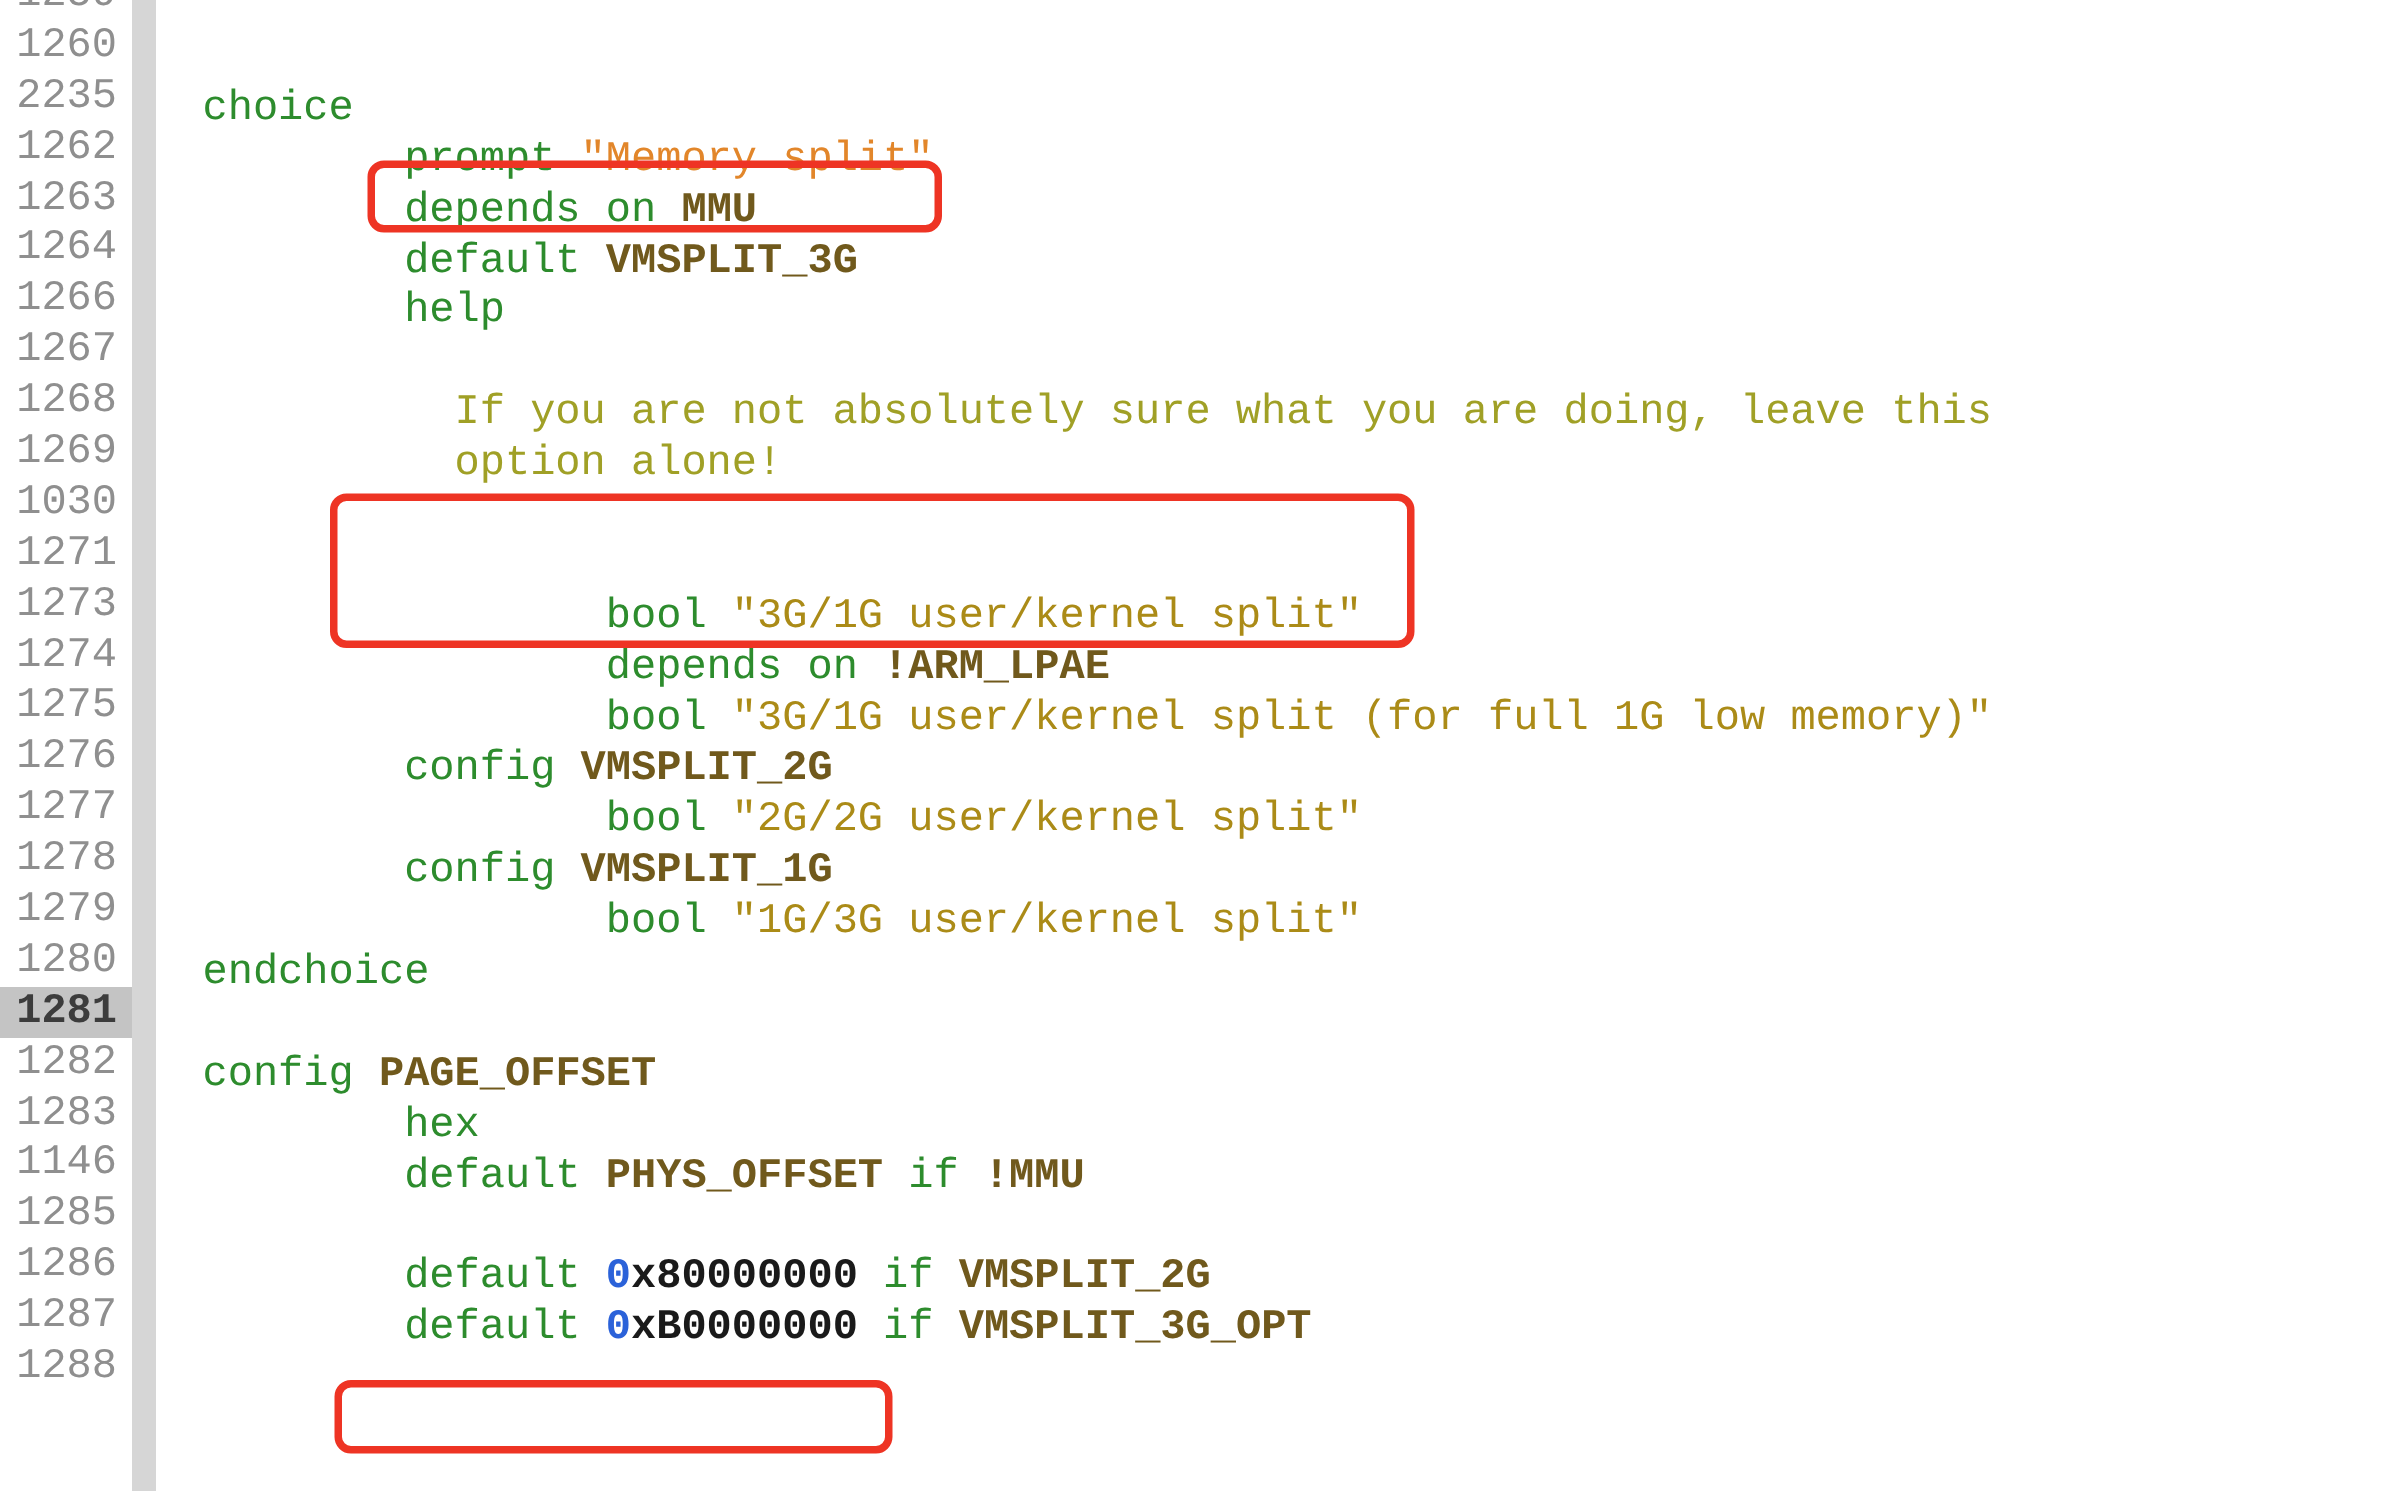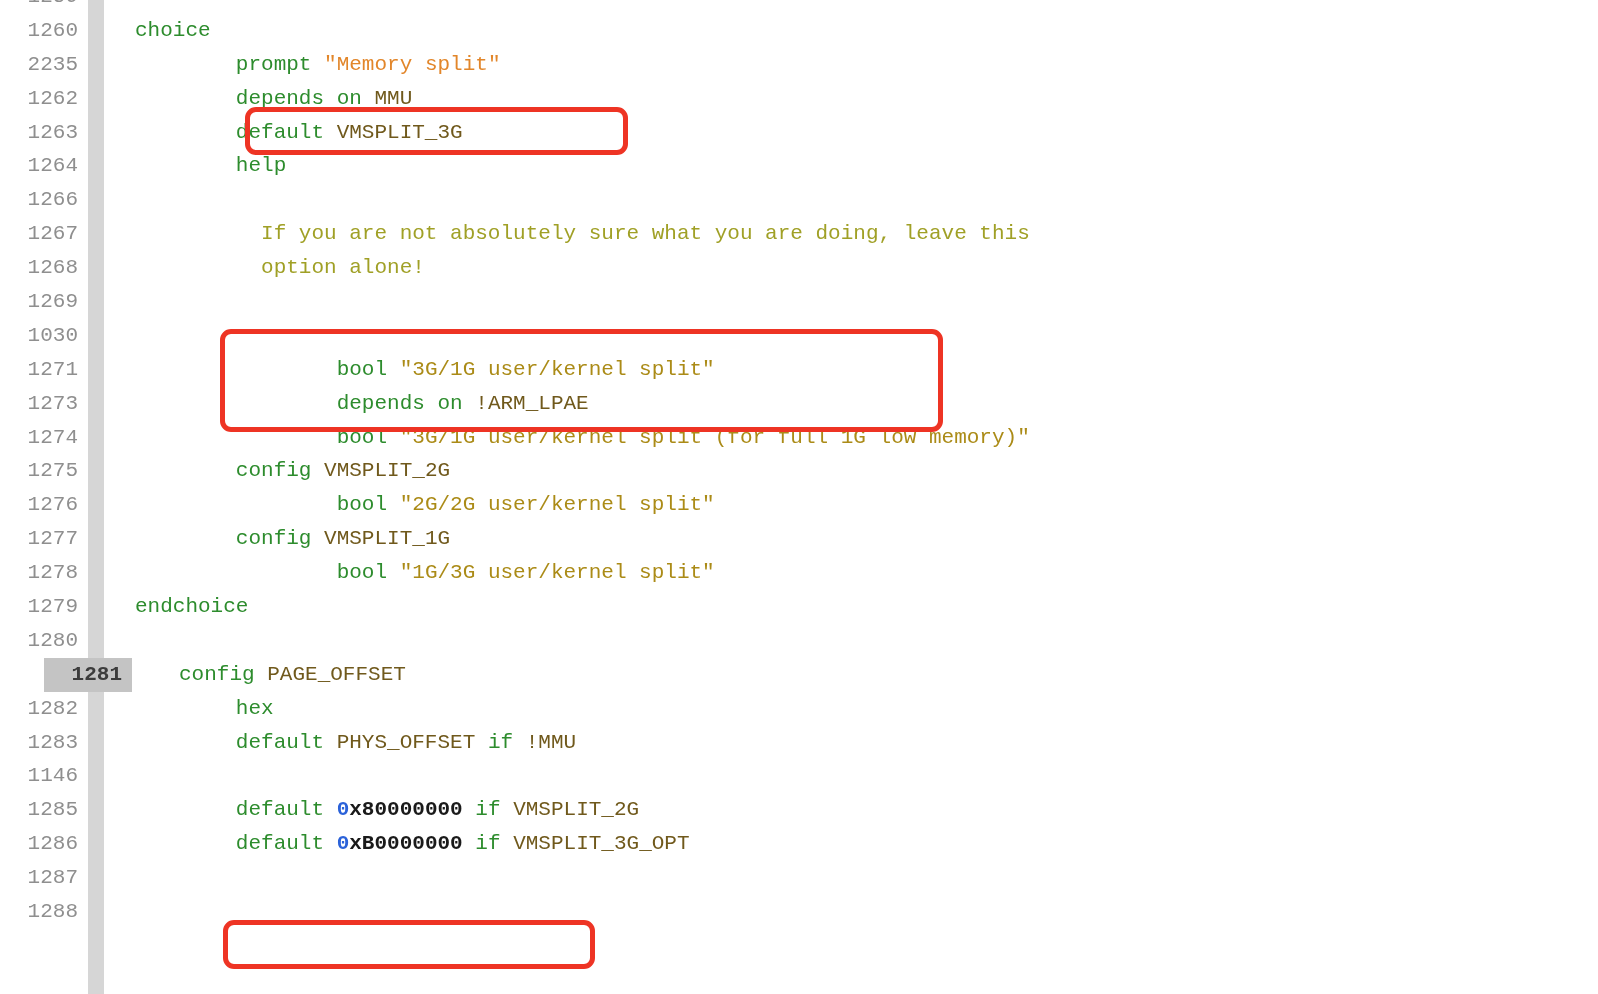--- a/index.html
+++ b/index.html
@@ -19,21 +19,21 @@
     --text:#1a1a1a;
   }
   html,body{margin:0;padding:0;}
   body{background:#fff;}
   .viewport{
     position:relative;
     width:1598px;height:994px;
     overflow:hidden;
     background:var(--background);
     font-family:"Liberation Mono","DejaVu Sans Mono",monospace;
-    font-size:21px;
+    font-size:28px;
   }
   .rows{
     position:absolute;
     left:0;top:-20px;right:0;
     z-index:2;
   }
   .row{
     display:flex;
     height:33.9px;
     line-height:33.9px;
@@ -44,35 +44,35 @@
     width:88px;
     box-sizing:border-box;
     text-align:right;
     padding-right:10px;
     color:var(--line-number);
   }
   .gutter.active{
     background:var(--line-number-active-bg);
     color:var(--line-number-active);
     font-weight:bold;
-    margin-left:44px;
   }
   .code{
     padding-left:47px;
     color:var(--text);
+    margin-top:42px;
   }
   .gutter-strip{
     position:absolute;
     left:88px;top:0;
     width:16px;height:100%;
     background:var(--gutter-strip);
     z-index:1;
   }
   .t-kw{color:var(--keyword);}
-  .t-id{color:var(--identifier);font-weight:normal;}
+  .t-id{color:var(--identifier);font-weight:bold;}
   .t-str{color:var(--string-prompt);}
   .t-bstr{color:var(--string);}
   .t-help{color:var(--help-text);}
   .t-num{color:var(--number);font-weight:bold;}
   .t-hex{color:var(--hex-suffix);font-weight:bold;}
   .t-plain{color:var(--text);}
   .annotation-layer{
     position:absolute;left:0;top:0;width:100%;height:100%;
     z-index:10;pointer-events:none;
   }

